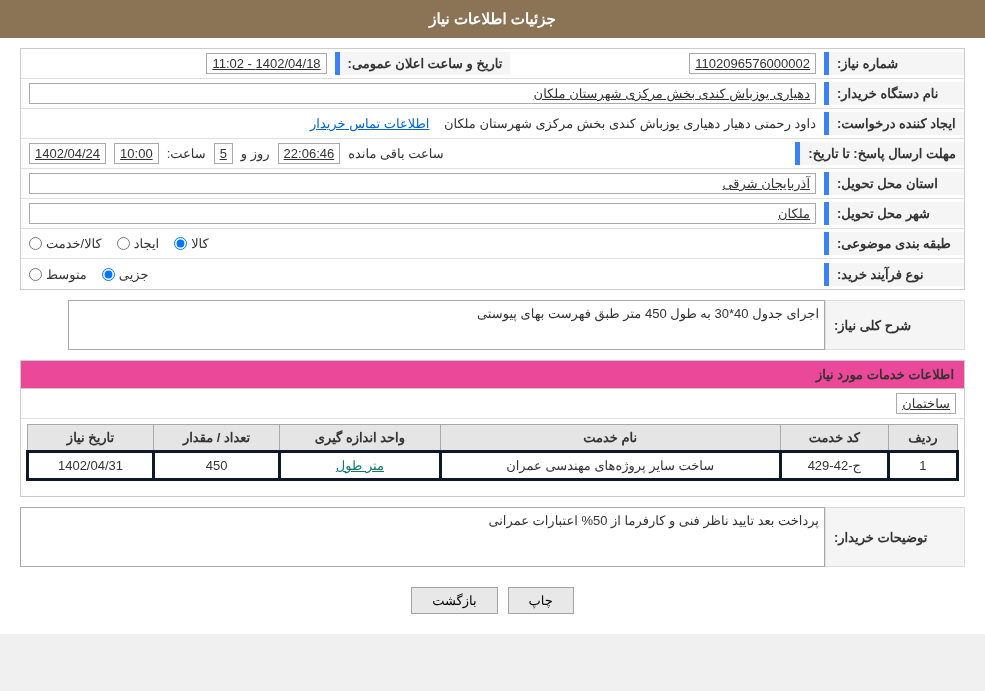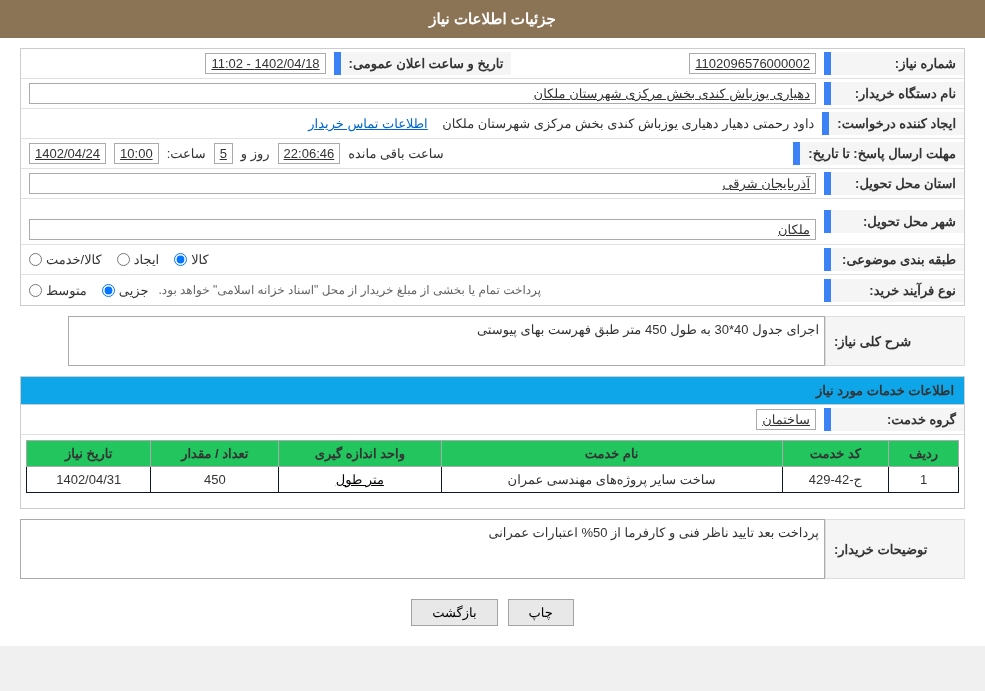--- a/index.html
+++ b/index.html
@@ -36,23 +36,23 @@
       border-bottom: 1px solid #e0e0e0;
       min-height: 30px;
     }
     .info-row:last-child {
       border-bottom: none;
     }
     .label-cell {
       background: #f5f5f5;
       padding: 4px 8px;
       min-width: 140px;
-      text-align: right;
-      font-weight: bold;
-      border-left: 7px solid #3b82f6;
+      text-align: left;
+      font-weight: bold;
+      border-left: 5px solid #3b82f6;
       white-space: nowrap;
     }
     .value-cell {
       padding: 4px 8px;
       flex: 1;
       text-align: right;
     }
     .input-box {
       border: 1px solid #aaa;
       background: #fff;
@@ -91,33 +91,33 @@
     }
     .table-section {
       margin-bottom: 10px;
     }
     .data-table {
       width: 100%;
       border-collapse: collapse;
       border: 1px solid #ccc;
     }
     .data-table th {
-      background: #22c55e;
+      background: #e5e5e5;
       border: 1px solid #aaa;
       padding: 5px 8px;
       text-align: center;
       font-weight: bold;
     }
     .data-table td {
-      border: 1px solid #0f172a;
+      border: 3px solid #0f172a;
       padding: 5px 8px;
       text-align: center;
     }
     .unit-link {
-      color: #000000;
+      color: #0f766e;
       text-decoration: underline;
     }
     .buyer-notes {
       display: flex;
       align-items: flex-start;
       margin-bottom: 10px;
     }
     .buyer-notes-label {
       background: #f5f5f5;
       padding: 16px 8px;
@@ -162,21 +162,21 @@
       gap: 8px;
       flex: 1;
       justify-content: flex-end;
       flex-direction: row;
     }
     .needs-section {
       border: 1px solid #ccc;
       margin-bottom: 10px;
     }
     .service-section-title {
-      background: #0ea5e9;
+      background: #ec4899;
       padding: 6px 10px;
       font-weight: bold;
       text-align: right;
       border-bottom: 1px solid #ccc;
     }
   </style>
 </head>
 <body>
 
 <div class="page-container">
@@ -232,21 +232,21 @@
       <div class="info-row">
         <div class="label-cell">استان محل تحویل:</div>
         <div class="value-cell">
           <span class="input-box" style="width:100%;">آذربایجان شرقی</span>
         </div>
       </div>
 
       <div class="info-row">
         <div class="label-cell">شهر محل تحویل:</div>
         <div class="value-cell">
-          <span class="input-box" style="width:100%;margin-top:16px;">ملکان</span>
+          <span class="input-box" style="width:100%;">ملکان</span>
         </div>
       </div>
 
       <div class="info-row">
         <div class="label-cell">طبقه بندی موضوعی:</div>
         <div class="value-cell">
           <div class="radio-group">
             <div class="radio-item">
               <span>کالا/خدمت</span>
               <input type="radio" name="category" style="">
@@ -260,21 +260,20 @@
               <input type="radio" name="category" checked="" style="">
             </div>
           </div>
         </div>
       </div>
 
       <div class="info-row">
         <div class="label-cell">نوع فرآیند خرید:</div>
         <div class="value-cell">
           <div style="display:flex; align-items:center; gap:10px; justify-content:flex-end;">
-            <span class="purchase-text">پرداخت تمام یا بخشی از مبلغ خریدار از محل "اسناد خزانه اسلامی" خواهد بود.</span>
             <div class="radio-group">
               <div class="radio-item">
                 <span>متوسط</span>
                 <input type="radio" name="purchase" style="">
               </div>
               <div class="radio-item">
                 <span>جزیی</span>
                 <input type="radio" name="purchase" checked="" style="">
               </div>
             </div>
@@ -286,21 +285,20 @@
 
     <div style="display:flex; align-items:flex-start; margin-bottom:10px;">
       <div style="background:#f5f5f5; padding:4px 8px; min-width:140px; text-align:right; font-weight:bold; border:1px solid #ddd; align-self:stretch; display:flex; align-items:center; justify-content:flex-end;">شرح کلی نیاز:</div>
       <div class="description-box">اجرای جدول 40*30 به طول 450 متر طبق فهرست بهای پیوستی</div>
     </div>
 
     <div class="needs-section">
       <div class="service-section-title">اطلاعات خدمات مورد نیاز</div>
 
       <div class="info-row">
-        <div class="label-cell">گروه خدمت:</div>
         <div class="value-cell">
           <span class="input-box">ساختمان</span>
         </div>
       </div>
 
       <div class="table-section" style="padding:5px;">
         <table class="data-table">
           <thead>
             <tr>
               <th>ردیف</th>

